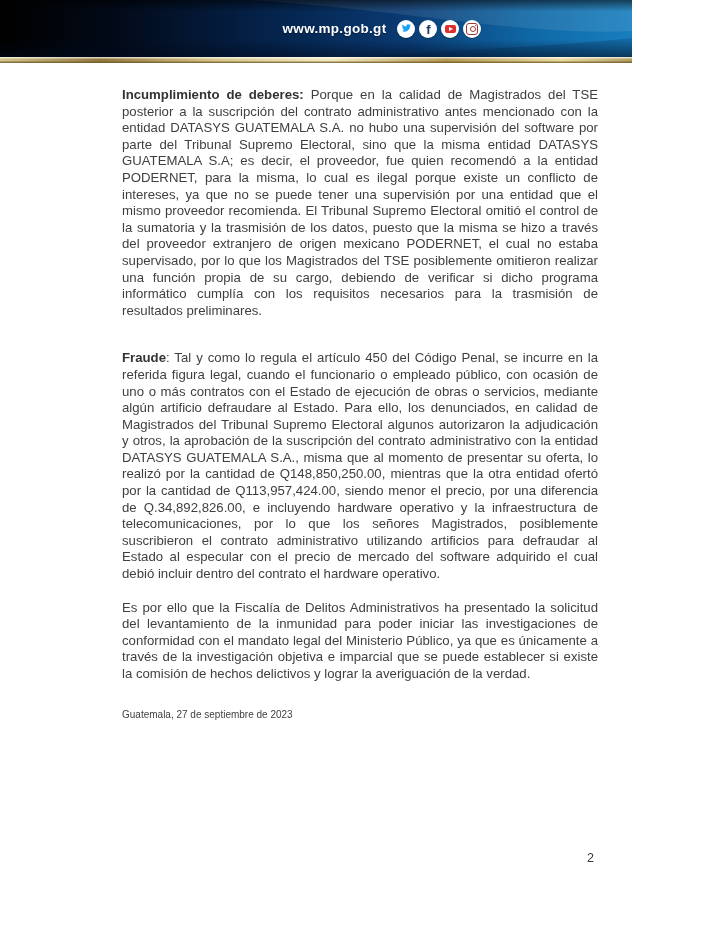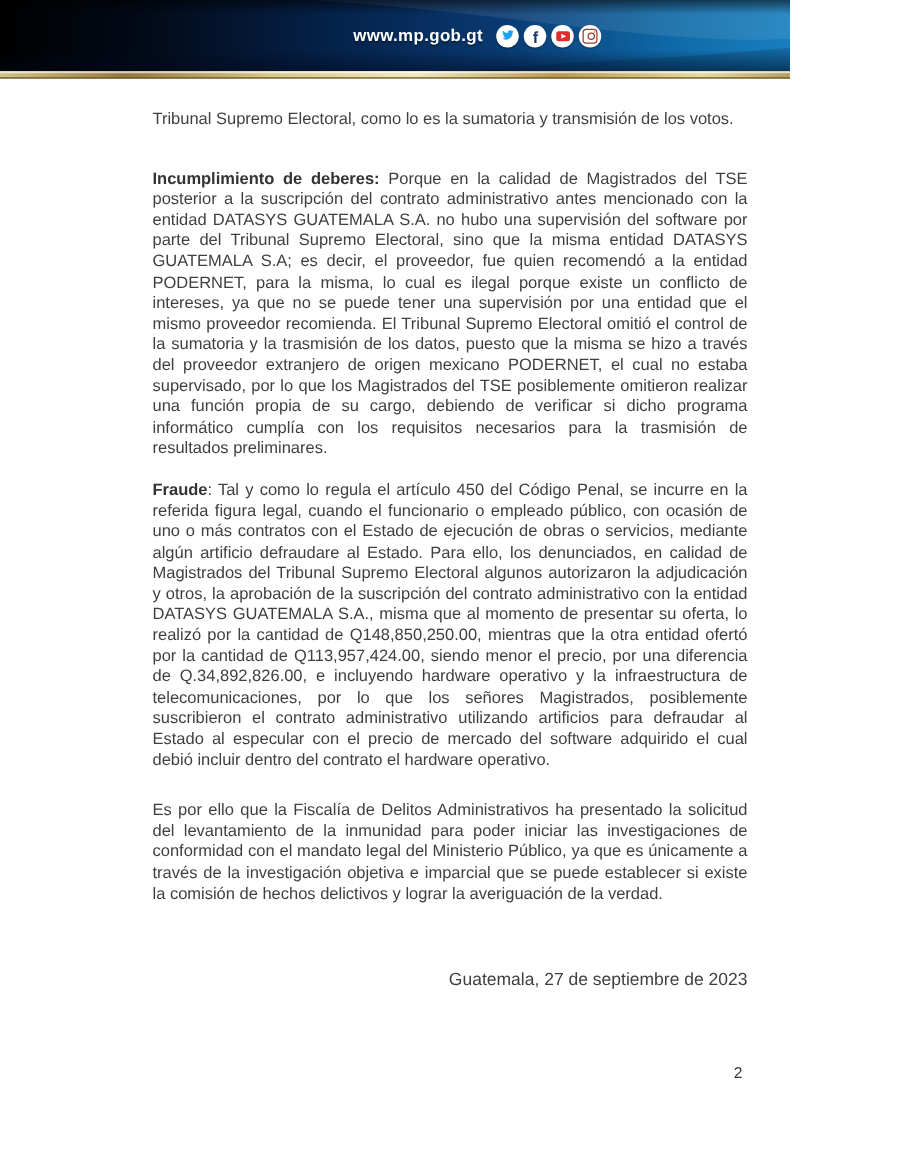--- a/index.html
+++ b/index.html
@@ -49,21 +49,21 @@
   .doc-body{
     position:absolute;top:87px;left:122px;width:476px;
     color:#3f3f3f;font-size:13.2px;line-height:16.6px;
   }
   .para{margin:0 0 17px;text-align:justify;hyphens:none;-webkit-hyphens:none;}
   .para b{font-weight:bold;color:#333333;}
   .paragraphs .para:nth-child(1){margin-bottom:31px;}
   .paragraphs .para:nth-child(2){}
   .paragraphs .para:nth-child(3){margin-bottom:24px;}
   .paragraphs .para:nth-child(4){margin-bottom:52px;}
-  .dateline{margin:0;text-align:right;font-size:14px;color:#3f3f3f;}
+  .dateline{margin:0;font-size:10px;color:#3f3f3f;}
   .page-number{
     position:absolute;top:851px;left:122px;width:476px;
     text-align:right;font-size:12.5px;color:#3a3a3a;padding-right:4px;box-sizing:border-box;
   }
 </style>
 </head>
 <body>
 
 <div class="page">
 
@@ -95,21 +95,20 @@
             </span>
         </span>
       </span>
     </div>
   </header>
 
   <div class="gold-bar"></div>
 
   <main class="doc-body">
     <div class="paragraphs">
-        <p class="para"><span>Tribunal Supremo Electoral, como lo es la sumatoria y transmisión de los votos.</span></p>
         <p class="para"><b>Incumplimiento de deberes:</b><span> Porque en la calidad de Magistrados del TSE posterior a la suscripción del contrato administrativo antes mencionado con la entidad DATASYS GUATEMALA S.A. no hubo una supervisión del software por parte del Tribunal Supremo Electoral, sino que la misma entidad DATASYS GUATEMALA S.A; es decir, el proveedor, fue quien recomendó a la entidad PODERNET, para la misma, lo cual es ilegal porque existe un conflicto de intereses, ya que no se puede tener una supervisión por una entidad que el mismo proveedor recomienda. El Tribunal Supremo Electoral omitió el control de la sumatoria y la trasmisión de los datos, puesto que la misma se hizo a través del proveedor extranjero de origen mexicano PODERNET, el cual no estaba supervisado, por lo que los Magistrados del TSE posiblemente omitieron realizar una función propia de su cargo, debiendo de verificar si dicho programa informático cumplía con los requisitos necesarios para la trasmisión de resultados preliminares.</span></p>
         <p class="para"><b>Fraude</b><span>: Tal y como lo regula el artículo 450 del Código Penal, se incurre en la referida figura legal, cuando el funcionario o empleado público, con ocasión de uno o más contratos con el Estado de ejecución de obras o servicios, mediante algún artificio defraudare al Estado. Para ello, los denunciados, en calidad de Magistrados del Tribunal Supremo Electoral algunos autorizaron la adjudicación y otros, la aprobación de la suscripción del contrato administrativo con la entidad DATASYS GUATEMALA S.A., misma que al momento de presentar su oferta, lo realizó por la cantidad de Q148,850,250.00, mientras que la otra entidad ofertó por la cantidad de Q113,957,424.00, siendo menor el precio, por una diferencia de Q.34,892,826.00, e incluyendo hardware operativo y la infraestructura de telecomunicaciones, por lo que los señores Magistrados, posiblemente suscribieron el contrato administrativo utilizando artificios para defraudar al Estado al especular con el precio de mercado del software adquirido el cual debió incluir dentro del contrato el hardware operativo.</span></p>
         <p class="para"><span>Es por ello que la Fiscalía de Delitos Administrativos ha presentado la solicitud del levantamiento de la inmunidad para poder iniciar las investigaciones de conformidad con el mandato legal del Ministerio Público, ya que es únicamente a través de la investigación objetiva e imparcial que se puede establecer si existe la comisión de hechos delictivos y lograr la averiguación de la verdad.</span></p>
       </div>
     <p class="dateline">Guatemala, 27 de septiembre de 2023</p>
   </main>
 
   <div class="page-number">2</div>
 
 </div>

